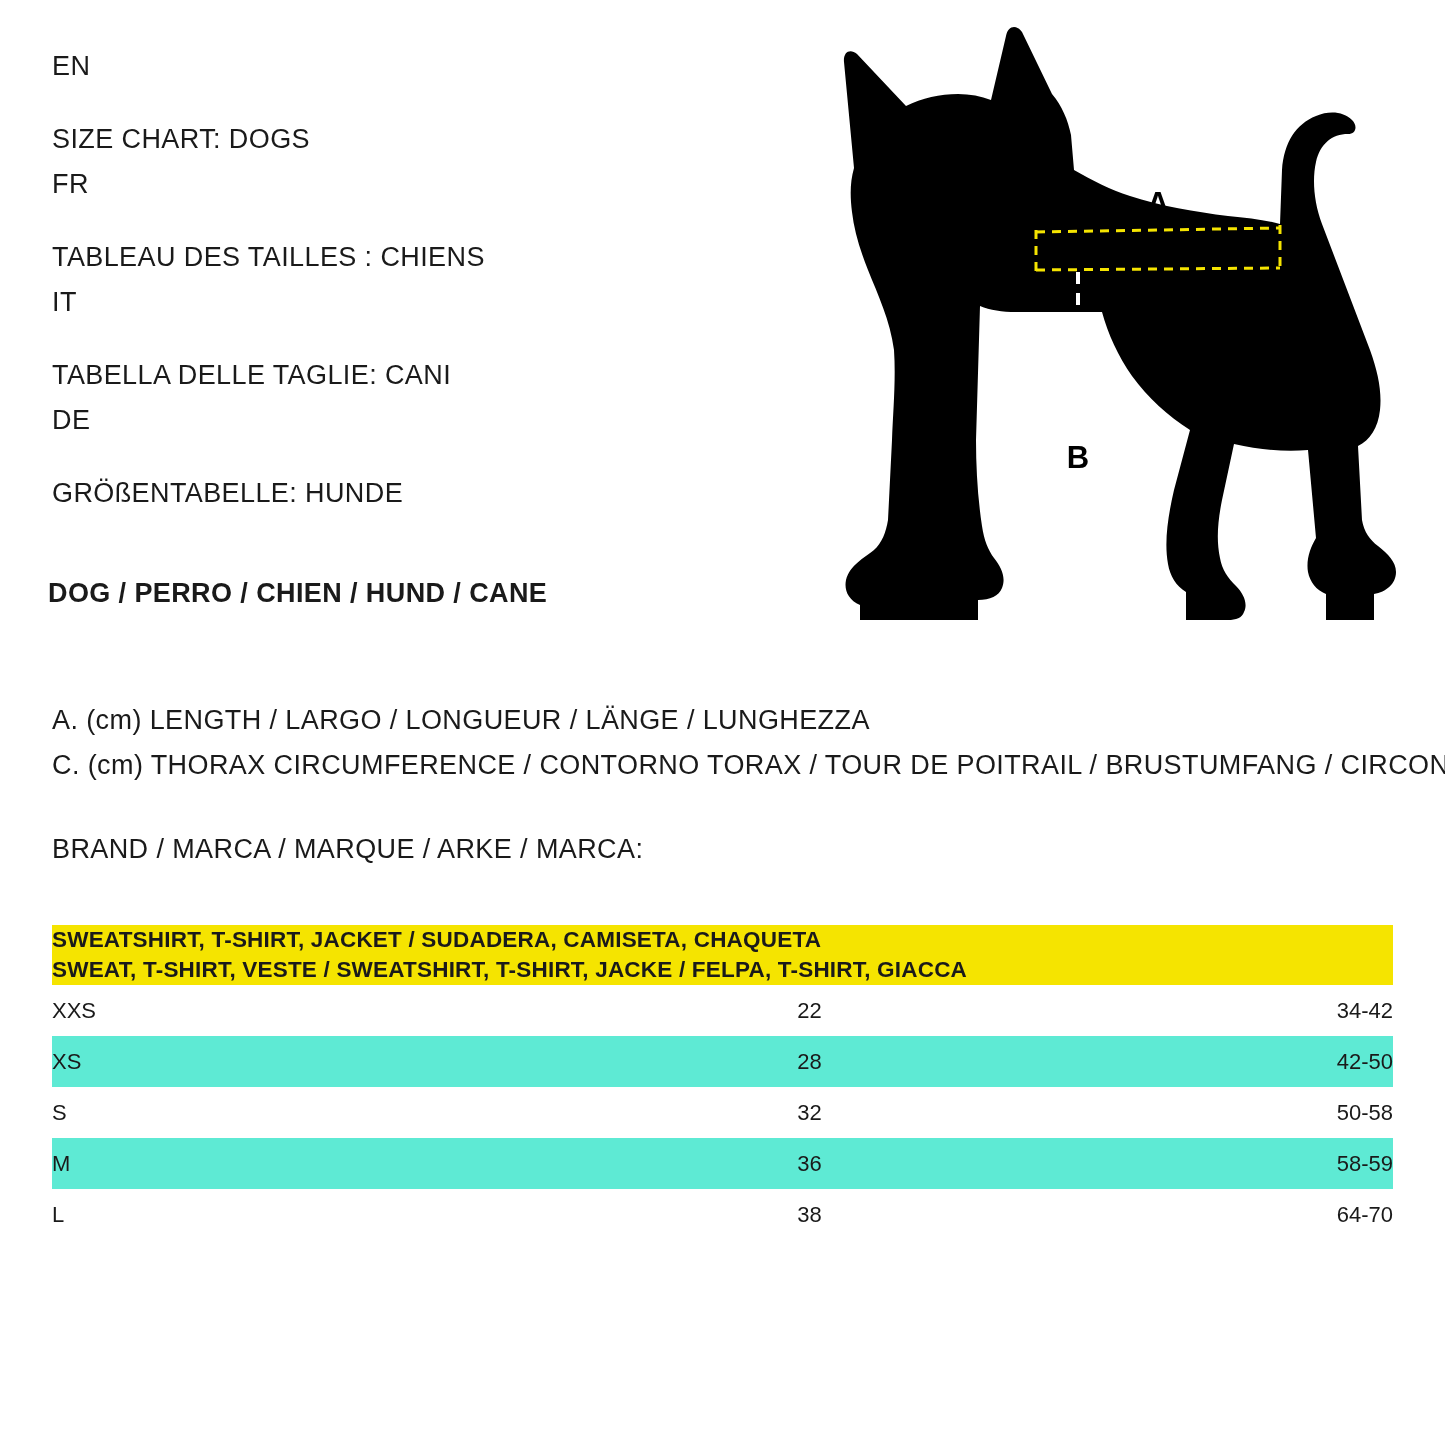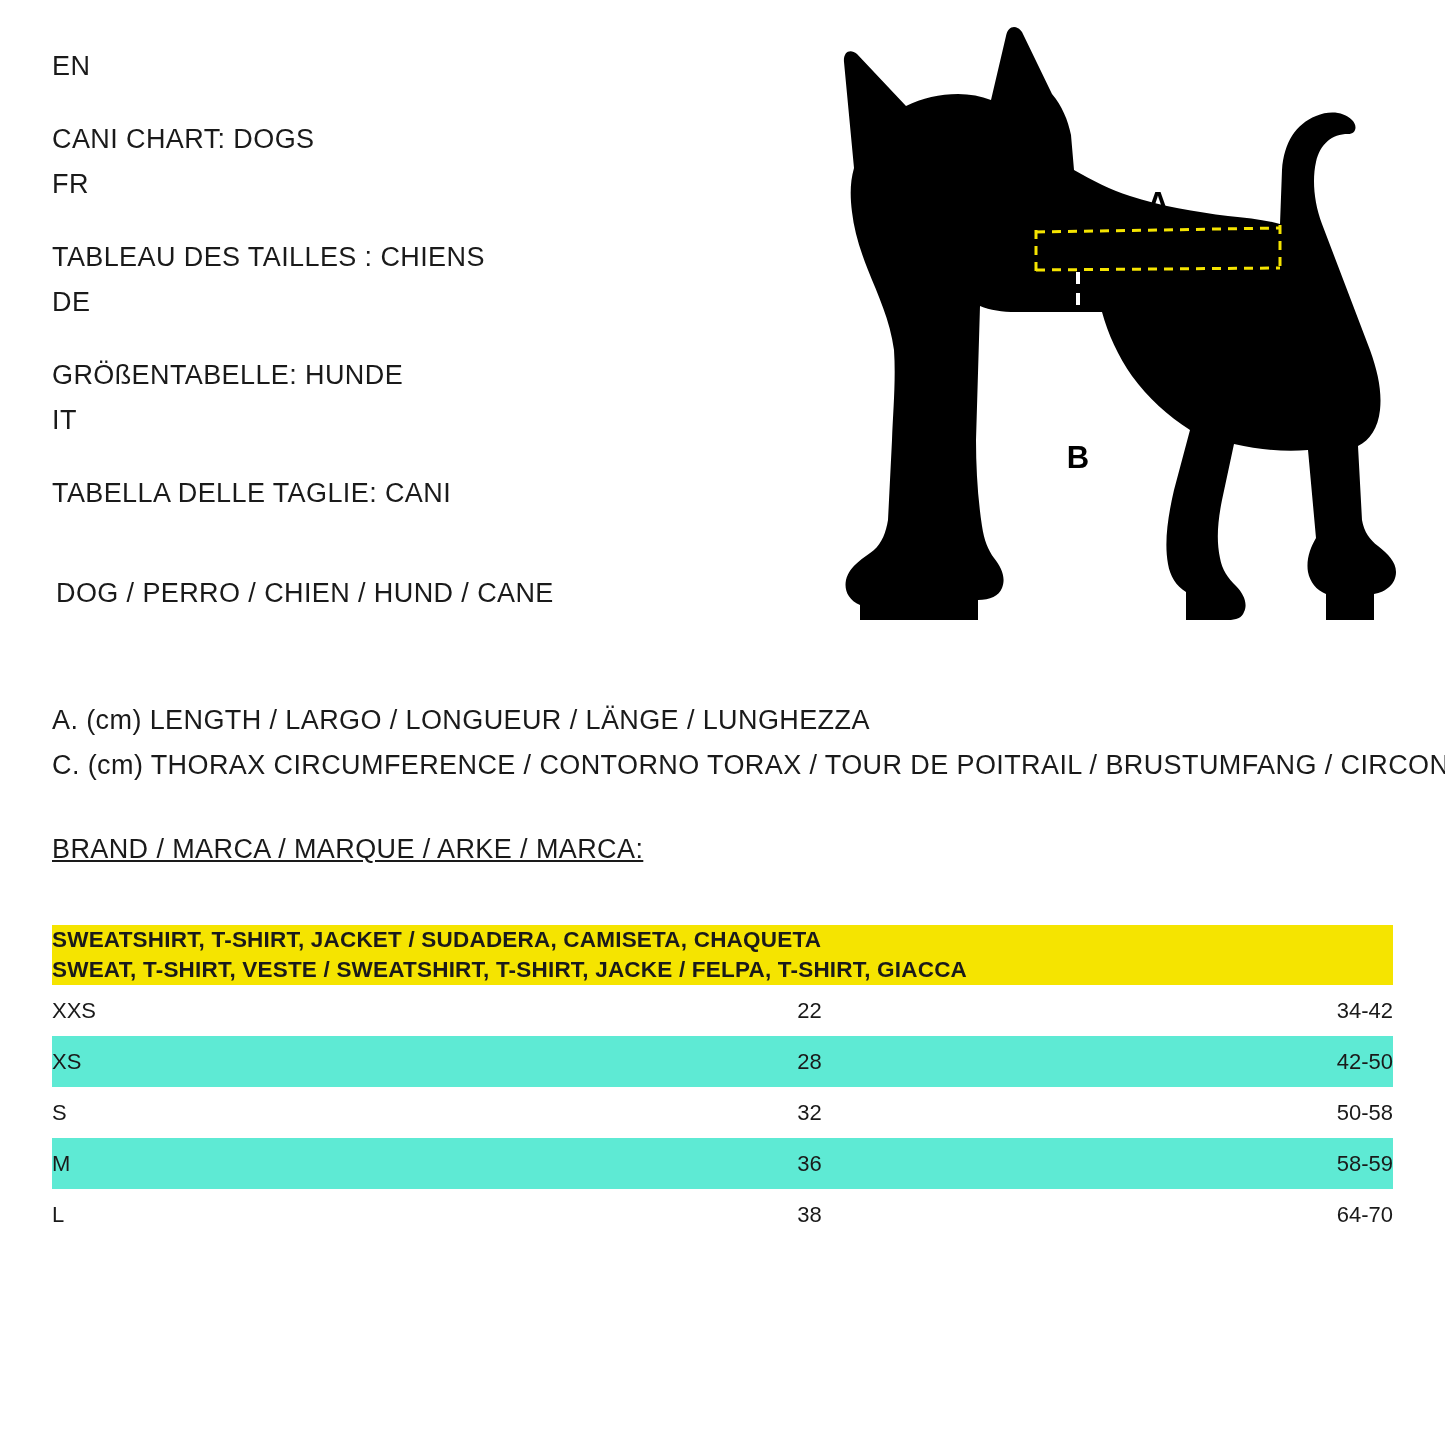--- a/index.html
+++ b/index.html
@@ -54,24 +54,24 @@
     height: 100%;
   }
 
   
   .caption {
     position: absolute;
     font-size: 27px;
     letter-spacing: 0.4px;
     white-space: nowrap;
   }
-  .caption-dog   { left: 56px; top: 578px; }
+  .caption-dog   { left: 48px; top: 578px; font-weight: bold; }
   .caption-a     { left: 52px; top: 705px; }
   .caption-c     { left: 52px; top: 750px; }
-  .caption-brand { left: 52px; top: 834px; text-decoration: underline; }
+  .caption-brand { left: 52px; top: 834px; }
 
   
   .size-table {
     position: absolute;
     left: 52px;
     top: 925px;
     width: 1341px;
     border-collapse: collapse;
     font-size: 22px;
   }
@@ -107,33 +107,33 @@
   .col-b      { width: 466px; text-align: right; padding-left: 10px; }
   .head-row .col-a { text-align: center; }
   .head-row .col-b { text-align: left; padding-left: 10px; }
 </style>
 </head>
 <body>
 
 <div class="lang-block">
   <div class="lang-row">
     <span class="lang-code">EN</span>
-    <span class="lang-text">CANI CHART: DOGS</span>
+    <span class="lang-text">SIZE CHART: DOGS</span>
   </div>
   <div class="lang-row">
     <span class="lang-code">FR</span>
     <span class="lang-text">TABLEAU DES TAILLES : CHIENS</span>
   </div>
   <div class="lang-row">
+    <span class="lang-code">IT</span>
+    <span class="lang-text">TABELLA DELLE TAGLIE: CANI</span>
+  </div>
+  <div class="lang-row">
     <span class="lang-code">DE</span>
     <span class="lang-text">GRÖßENTABELLE: HUNDE</span>
-  </div>
-  <div class="lang-row">
-    <span class="lang-code">IT</span>
-    <span class="lang-text">TABELLA DELLE TAGLIE: CANI</span>
   </div>
 </div>
 
 <div class="dog-figure">
   <svg viewBox="0 0 580 610" xmlns="http://www.w3.org/2000/svg">
     <g>
       <path fill="#000000" d="
         M 30 600
         L 30 585
         C 18 580 14 570 16 560

